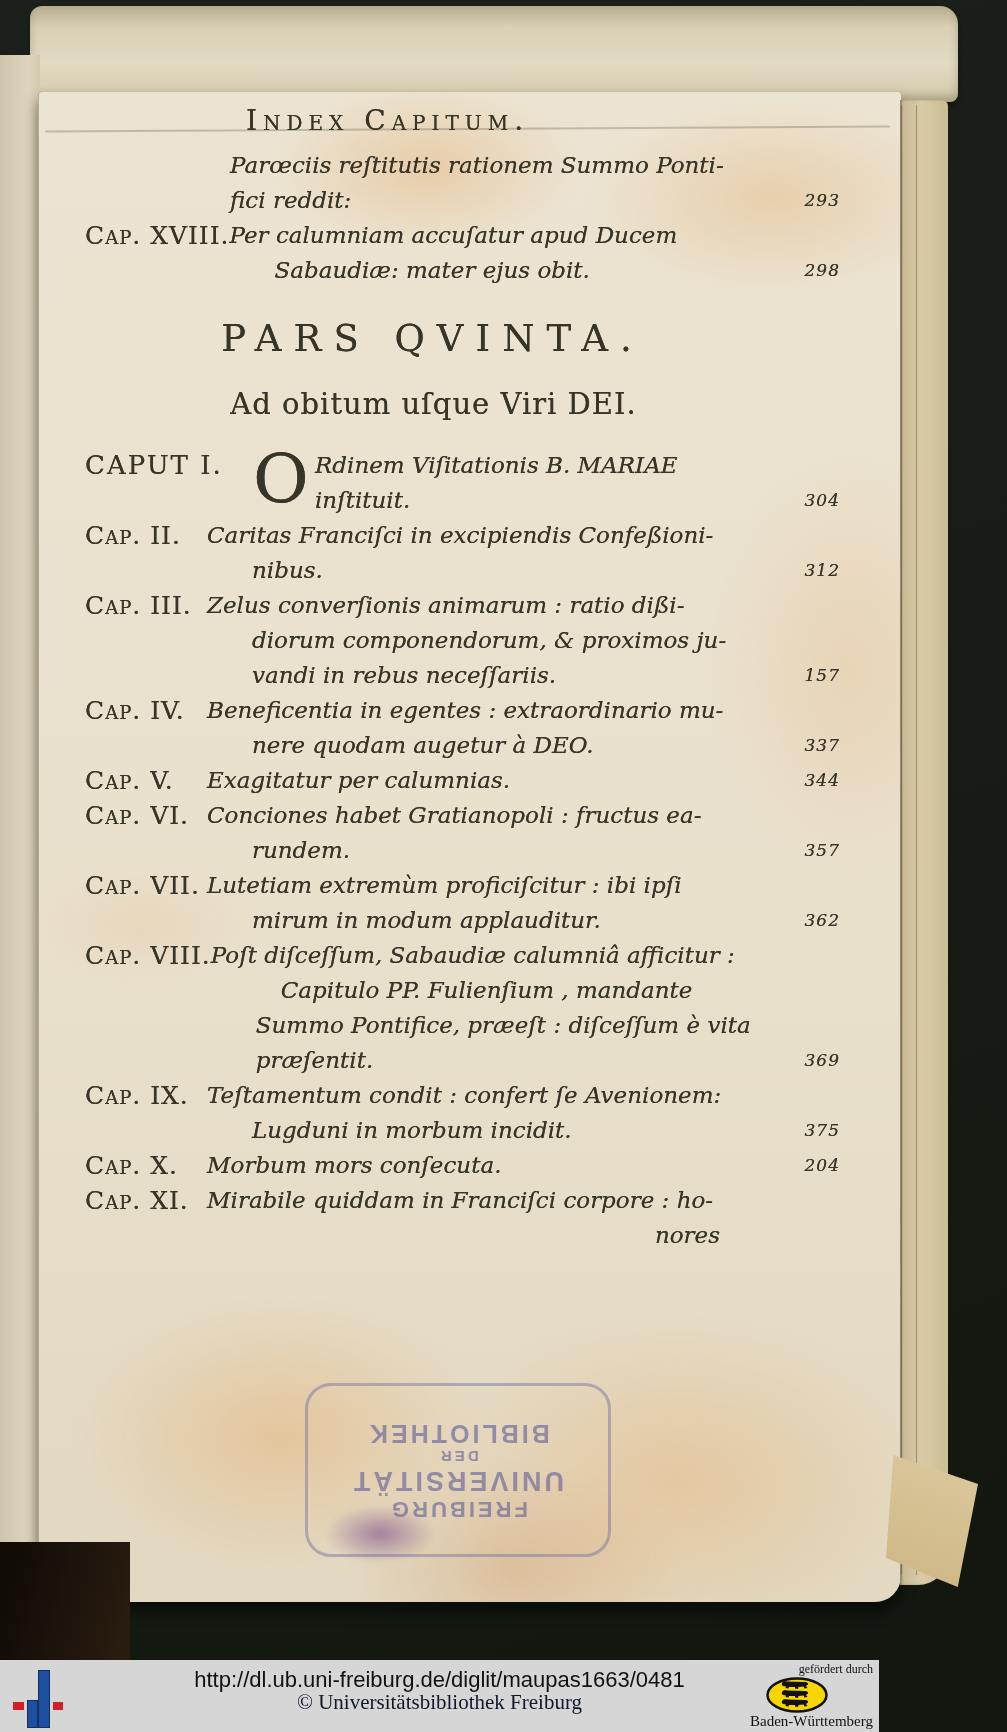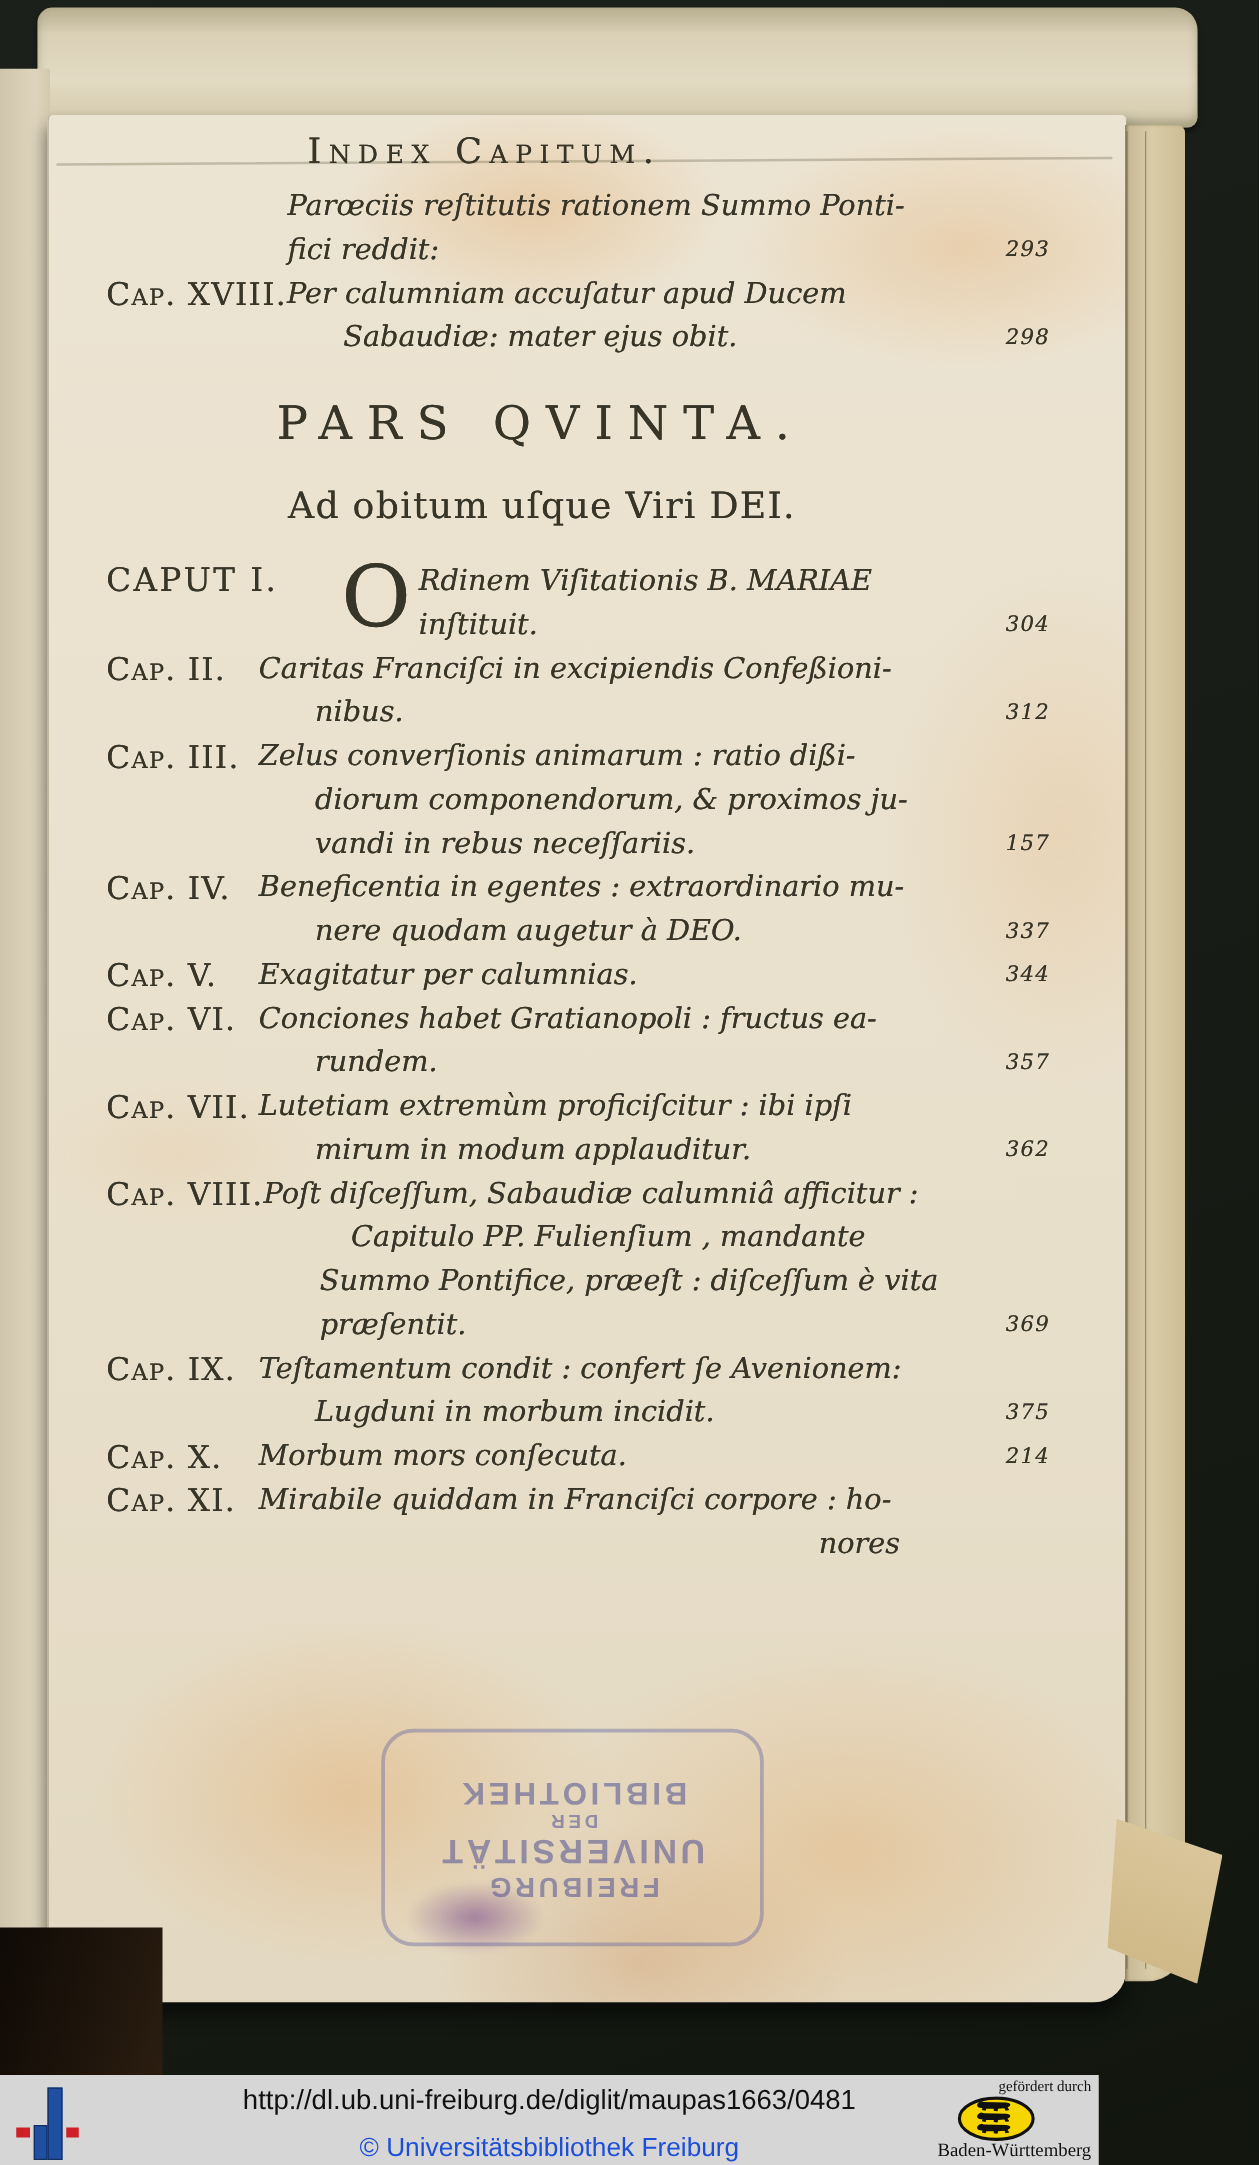--- a/index.html
+++ b/index.html
@@ -53,21 +53,21 @@
   .body{flex:1;}
   .line{display:block;}
   .line.withpg{display:flex;justify-content:space-between;}
   .cont-ind{margin-left:45px;}
   .pg{font-size:17px;letter-spacing:1px;}
   .no-label{min-width:145px;}
   .part-heading{font-size:37px;letter-spacing:12px;text-align:center;
     padding-right:60px;margin-top:30px;line-height:42px;}
   .part-subtitle{font-size:29px;letter-spacing:1px;text-align:center;
     padding-right:58px;margin-top:26px;line-height:36px;}
-  .caput{display:flex;margin-top:26px;font-size:23px;font-style:italic;line-height:35px;gap:20px;}
+  .caput{display:flex;margin-top:26px;font-size:23px;font-style:italic;line-height:35px;}
   .caput-label{font-style:normal;font-size:26px;letter-spacing:2px;
     min-width:168px;white-space:nowrap;}
   .caput-body{flex:1;position:relative;padding-left:62px;}
   .dropcap{position:absolute;left:0;top:0;font-style:normal;font-size:68px;
     line-height:62px;font-weight:normal;}
   .catchline{text-align:right;padding-right:120px;}
 
   
   .stamp{position:absolute;left:305px;top:1383px;width:300px;height:168px;
     border:3px solid rgba(108,108,165,.45);border-radius:26px;
@@ -77,22 +77,22 @@
   .stamp span{display:block;transform:rotate(180deg);letter-spacing:3px;}
   .st1{font-size:25px;}.st2{font-size:15px;}.st3{font-size:27px;}.st4{font-size:22px;}
   .ink-blob{position:absolute;left:325px;top:1505px;width:110px;height:58px;
     background:radial-gradient(closest-side,rgba(122,74,140,.6),rgba(122,74,140,0));
     border-radius:50%;filter:blur(2px);}
 
   
   .footer{position:absolute;left:0;top:1660px;width:879px;height:72px;background:#d6d6d6;}
   .f-url{position:absolute;left:0;top:7px;width:100%;text-align:center;
     font-family:"Liberation Sans",sans-serif;font-size:22px;color:#111;}
-  .f-copy{position:absolute;left:0;top:47px;width:100%;text-align:center;
-    font-family:Liberation Sans, sans-serif;font-size:21px;color:#1d4ed8;}
+  .f-copy{position:absolute;left:0;top:30px;width:100%;text-align:center;
+    font-family:Liberation Serif, serif;font-size:21px;color:#0f172a;}
   .ub-logo{position:absolute;left:10px;top:8px;width:60px;height:60px;}
   .bar{position:absolute;}
   .bar.red{background:#cf2027;}
   .bar.blue{background:#1f4fa0;border:1px solid #123064;}
   .r1{left:3px;top:34px;width:11px;height:8px;}
   .b1{left:17px;top:32px;width:9px;height:26px;}
   .b2{left:28px;top:2px;width:10px;height:56px;}
   .r2{left:43px;top:34px;width:10px;height:8px;}
   .bw-block{position:absolute;right:6px;top:2px;width:152px;height:68px;
     text-align:right;font-family:"Liberation Serif",serif;color:#111;}
@@ -249,21 +249,21 @@
             <span class="pg">375</span>
           </div>
         </div>
       </div>
 
       <div class="entry">
         <div class="label">Cap. X.</div>
         <div class="body">
           <div class="line withpg">
             <span>Morbum mors conſecuta.</span>
-            <span class="pg">214</span>
+            <span class="pg">204</span>
           </div>
         </div>
       </div>
 
       <div class="entry">
         <div class="label">Cap. XI.</div>
         <div class="body">
           <div class="line">Mirabile quiddam in Franciſci corpore : ho-</div>
           <div class="line catchline">nores</div>
         </div>

